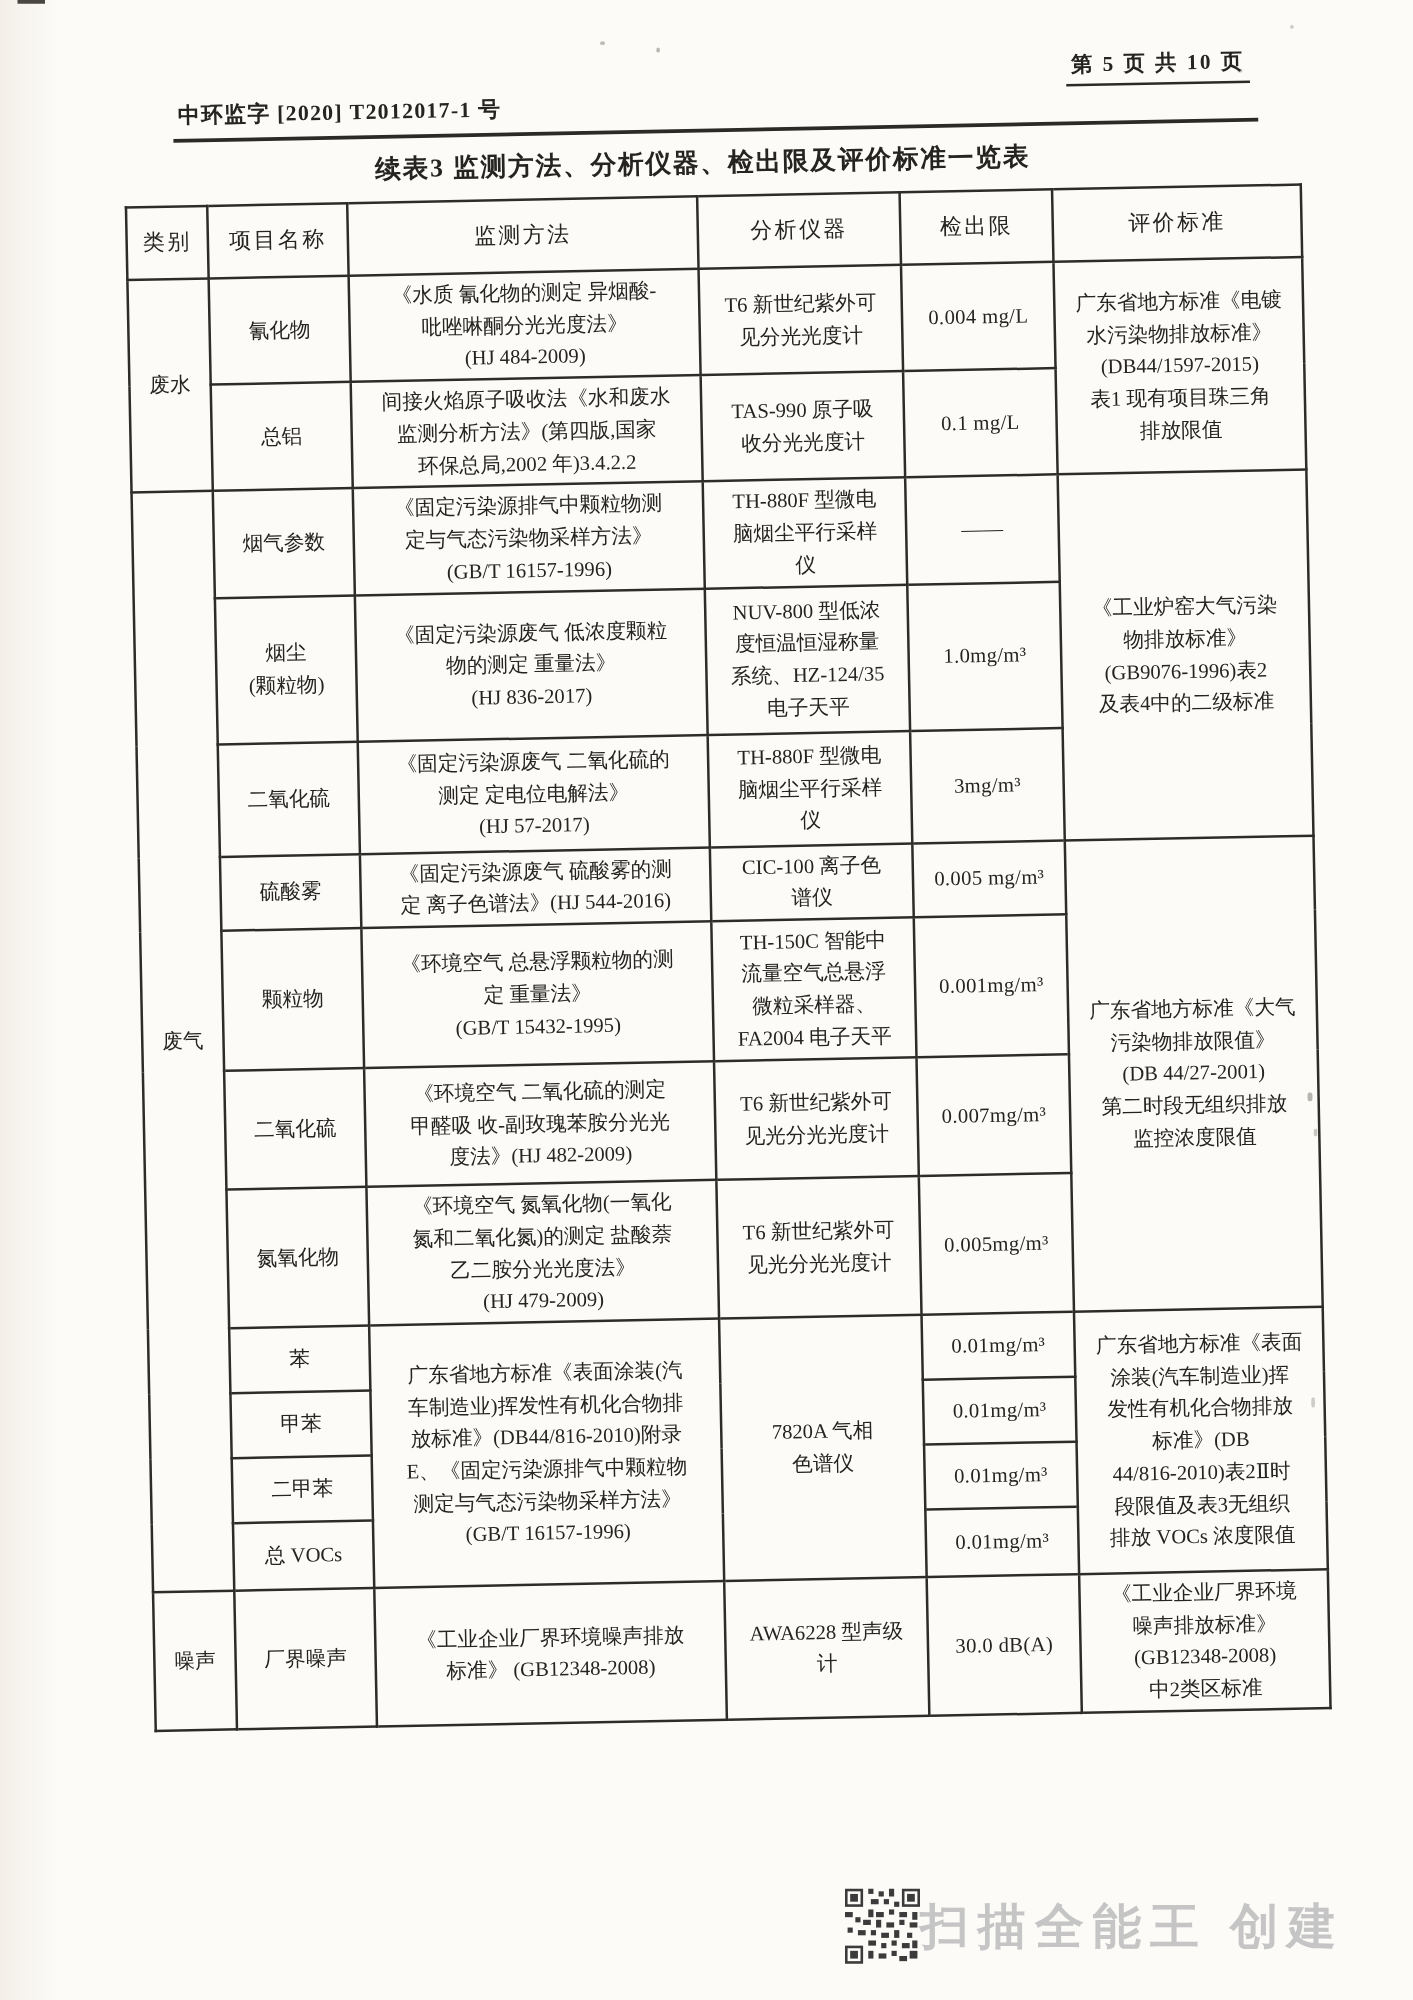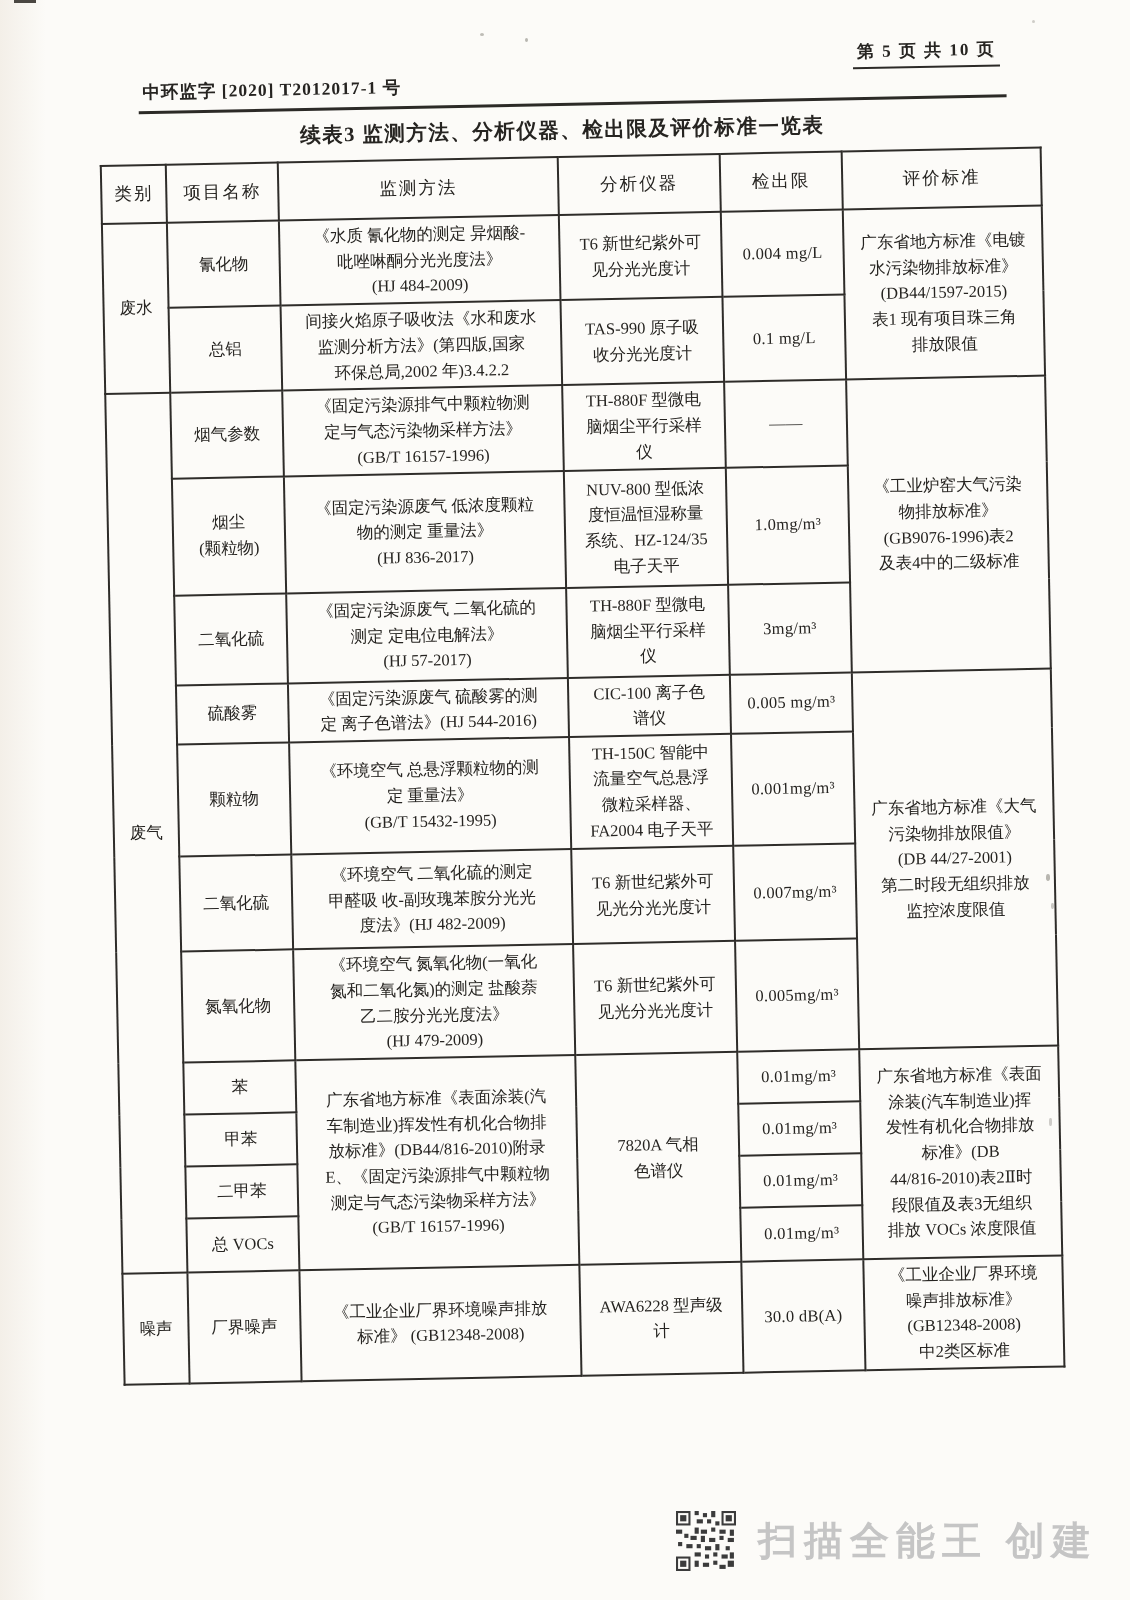--- a/index.html
+++ b/index.html
@@ -44,21 +44,21 @@
   }
   table.monitor th{font-size:17.5px;font-weight:normal;letter-spacing:2px;height:50px;}
   td.left{text-align:left;padding-left:9px;padding-right:6px;}
   td.lim{font-size:16.5px;letter-spacing:0.3px;}  tr.h85{height:85px;}  tr.h78{height:78px;}
   tr.h80{height:80px;}  tr.h117{height:117px;}tr.h90{height:90px;}
   tr.h58{height:58px;}  tr.h112{height:112px;}tr.h95{height:95px;}
   tr.h108{height:108px;}tr.h52{height:52px;}  tr.h54{height:54px;}
   tr.h100{height:100px;}
 
   
-  .watermark{position:absolute;left:676px;top:1510px;display:flex;align-items:center;gap:22px;}
+  .watermark{position:absolute;left:676px;top:1510px;display:flex;align-items:center;}
   .qr{width:60px;height:62px;}
   .wm-text{font-family:"Liberation Sans","DejaVu Sans",sans-serif;
     font-size:39px;color:#c5c5c5;letter-spacing:7px;font-weight:bold;}
 </style>
 </head>
 <body>
 
 <div class="edge-tint"></div>
 <div class="corner-mark"></div>
 <div class="speck" style="left:480px;top:33px;width:4px;height:3px;opacity:.55"></div>

